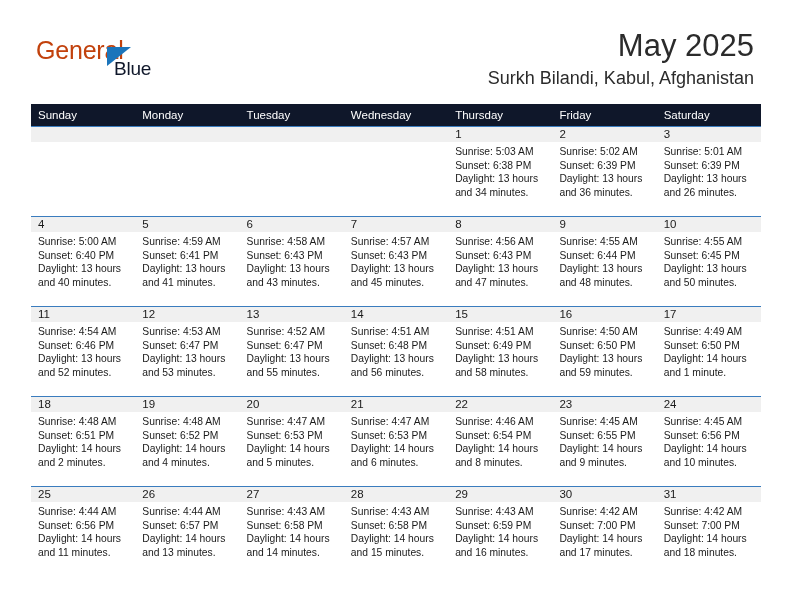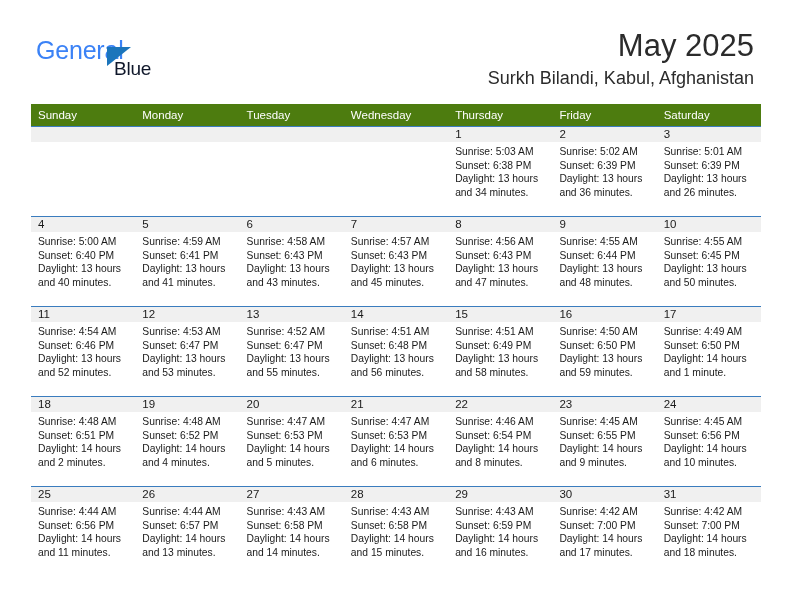--- a/index.html
+++ b/index.html
@@ -35,21 +35,21 @@
     top: 36px;
     width: 230px;
     height: 52px;
   }
   .brand-general {
     position: absolute;
     left: 0;
     top: 0;
     font-size: 25px;
     letter-spacing: -0.2px;
-    color: #3b82f6;
+    color: #c2410c;
     font-family: "Liberation Sans", sans-serif;
   }
   .brand-blue {
     position: absolute;
     left: 54px;
     top: 22px;
     font-size: 19px;
     letter-spacing: -0.2px;
     color: #0f172a;
     font-family: "Liberation Sans", sans-serif;
@@ -88,21 +88,21 @@
   
   .calendar {
     position: absolute;
     left: 31px;
     top: 104px;
     width: 730px;
     border-collapse: collapse;
     table-layout: fixed;
   }
   .calendar th {
-    background: #4d7c0f;
+    background: #0f172a;
     color: #ffffff;
     font-size: 11.5px;
     font-weight: normal;
     text-align: left;
     padding: 5px 0 5px 7px;
     height: 16px;
     box-sizing: border-box;
   }
   .calendar td {
     width: 104.28px;

